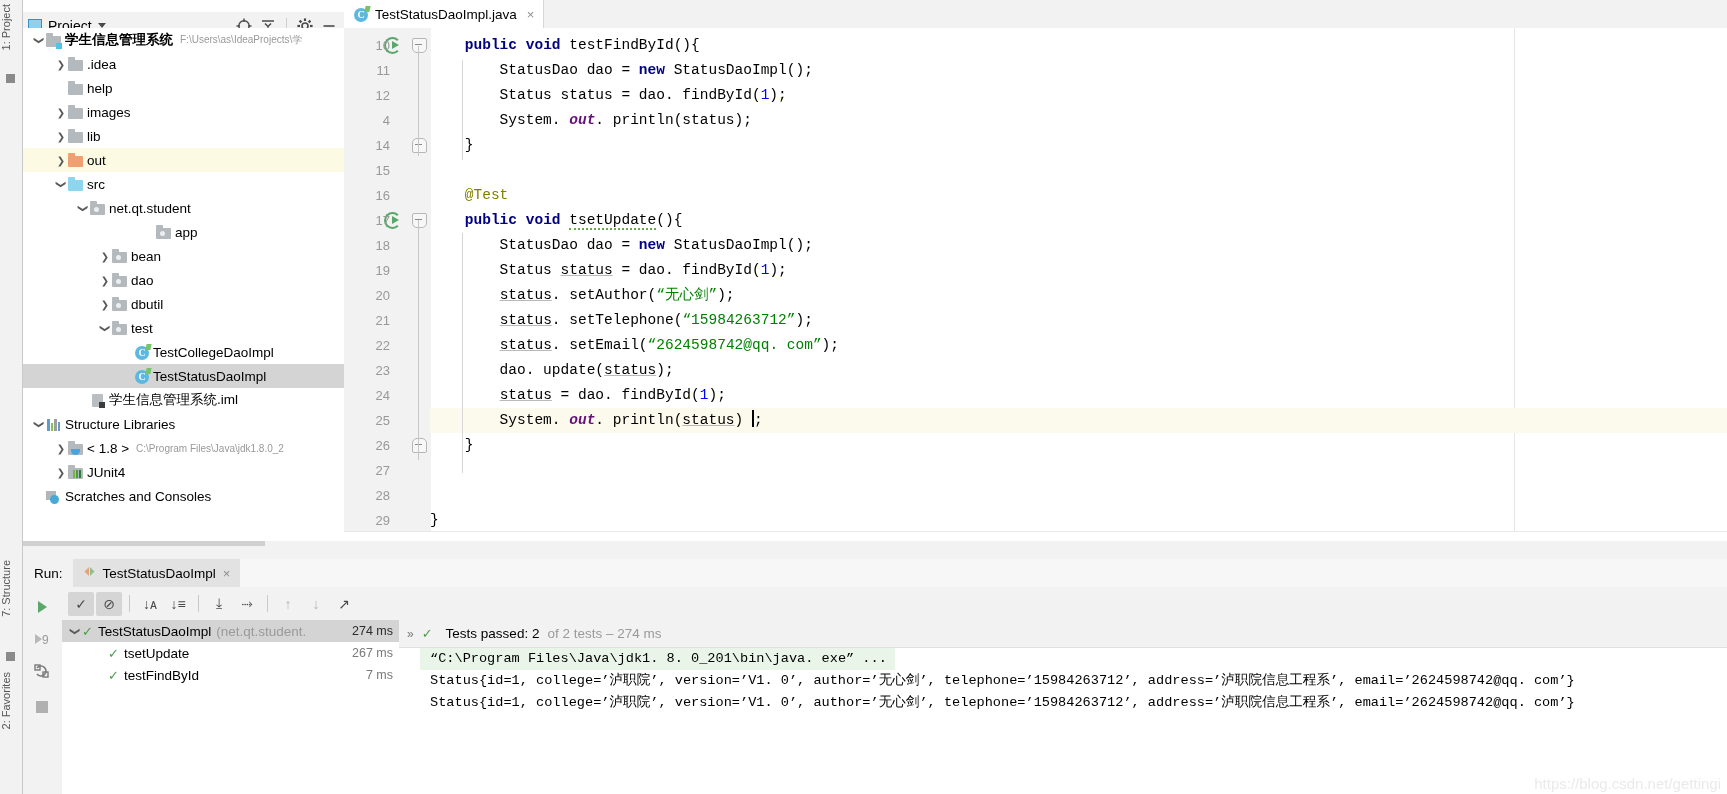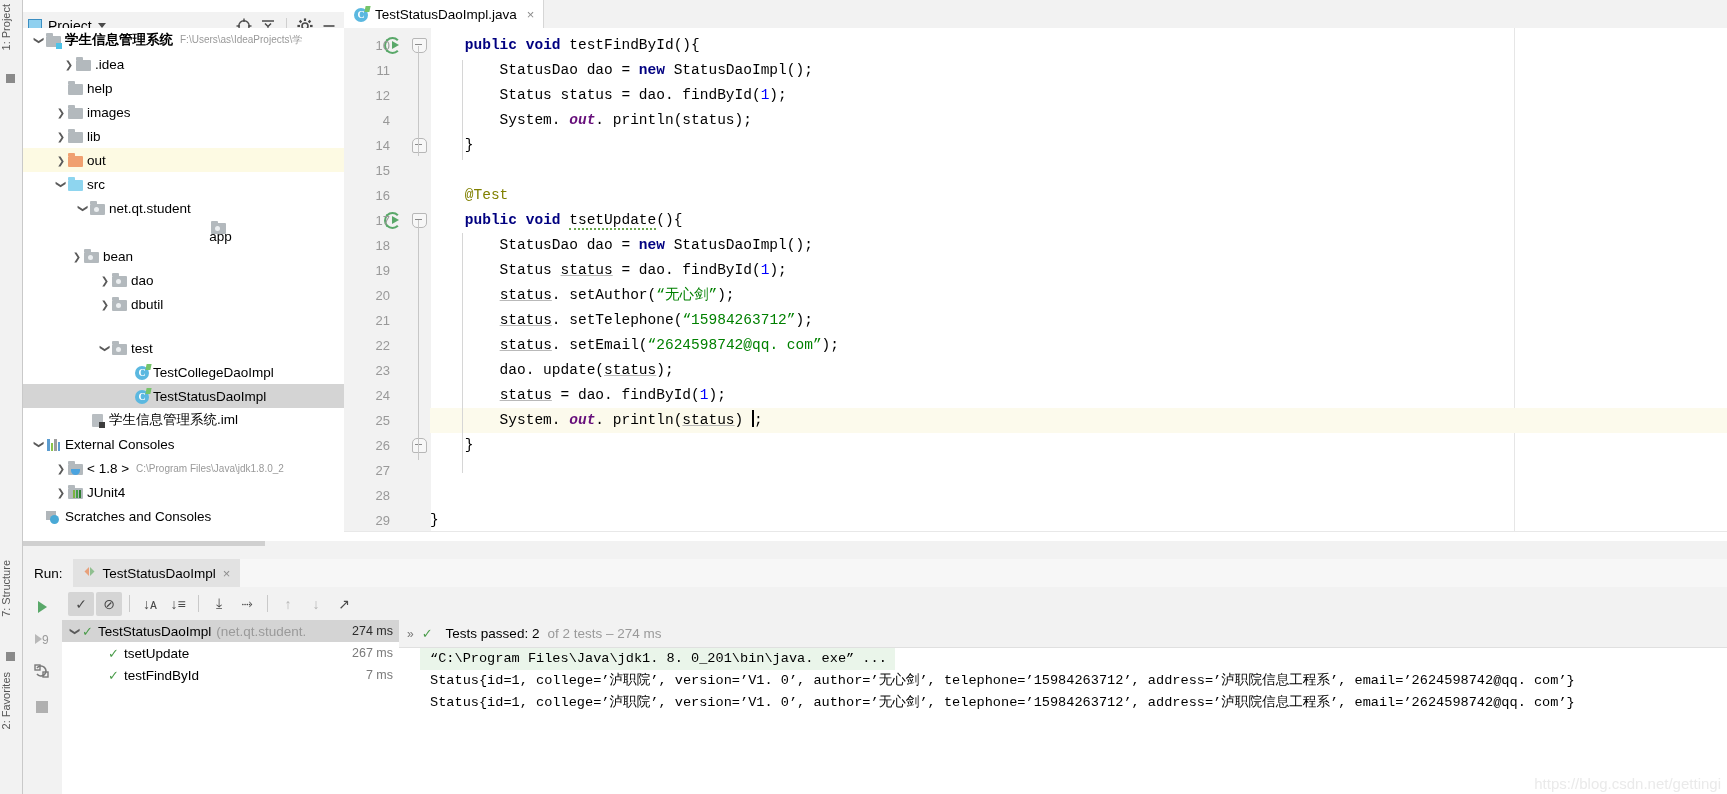--- a/index.html
+++ b/index.html
@@ -285,21 +285,21 @@
 
     <div class="tree" id="tree">
         <div class="trow" style="padding-left: 10px;">
           <span class="arrow d"></span>
           <span class="ic">
             <span class="folder srcmark"></span>
           </span>
           <span class="tlabel bold">学生信息管理系统</span>
           <span class="tpath">F:\Users\as\IdeaProjects\学</span>
         </div>
-        <div class="trow" style="padding-left: 40px;">
+        <div class="trow" style="padding-left: 32px;">
           <span class="arrow r"></span>
           <span class="ic">
             <span class="folder"></span>
           </span>
           <span class="tlabel">.idea</span>
         </div>
         <div class="trow" style="padding-left: 32px;">
           <span class="arrow"></span>
           <span class="ic">
             <span class="folder"></span>
@@ -334,49 +334,49 @@
           </span>
           <span class="tlabel">src</span>
         </div>
         <div class="trow" style="padding-left: 54px;">
           <span class="arrow d"></span>
           <span class="ic">
             <span class="pkg"></span>
           </span>
           <span class="tlabel">net.qt.student</span>
         </div>
-        <div class="trow" style="padding-left: 76px; flex-direction: column;">
+        <div class="trow" style="padding-left: 120px;">
           <span class="arrow"></span>
           <span class="ic">
             <span class="pkg"></span>
           </span>
           <span class="tlabel">app</span>
         </div>
-        <div class="trow" style="padding-left: 48px;">
+        <div class="trow" style="padding-left: 76px;">
           <span class="arrow r"></span>
           <span class="ic">
             <span class="pkg"></span>
           </span>
           <span class="tlabel">bean</span>
         </div>
         <div class="trow" style="padding-left: 76px;">
           <span class="arrow r"></span>
           <span class="ic">
             <span class="pkg"></span>
           </span>
           <span class="tlabel">dao</span>
         </div>
         <div class="trow" style="padding-left: 76px;">
           <span class="arrow r"></span>
           <span class="ic">
             <span class="pkg"></span>
           </span>
           <span class="tlabel">dbutil</span>
         </div>
-        <div class="trow" style="padding-left: 76px; margin-top: 20px;">
+        <div class="trow" style="padding-left: 76px;">
           <span class="arrow d"></span>
           <span class="ic">
             <span class="pkg"></span>
           </span>
           <span class="tlabel">test</span>
         </div>
         <div class="trow" style="padding-left: 98px;">
           <span class="arrow"></span>
           <span class="ic">
             <span class="cls">C</span>
@@ -400,21 +400,21 @@
         <div class="trow" style="padding-left: 10px;">
           <span class="arrow d"></span>
           <span class="ic">
             <span class="bars">
               <i></i>
               <i></i>
               <i></i>
               <i></i>
             </span>
           </span>
-          <span class="tlabel">External Consoles</span>
+          <span class="tlabel">Structure Libraries</span>
         </div>
         <div class="trow" style="padding-left: 32px;">
           <span class="arrow r"></span>
           <span class="ic">
             <span class="jdk"></span>
           </span>
           <span class="tlabel">&lt; 1.8 &gt;</span>
           <span class="tpath">C:\Program Files\Java\jdk1.8.0_2</span>
         </div>
         <div class="trow" style="padding-left: 32px;">

